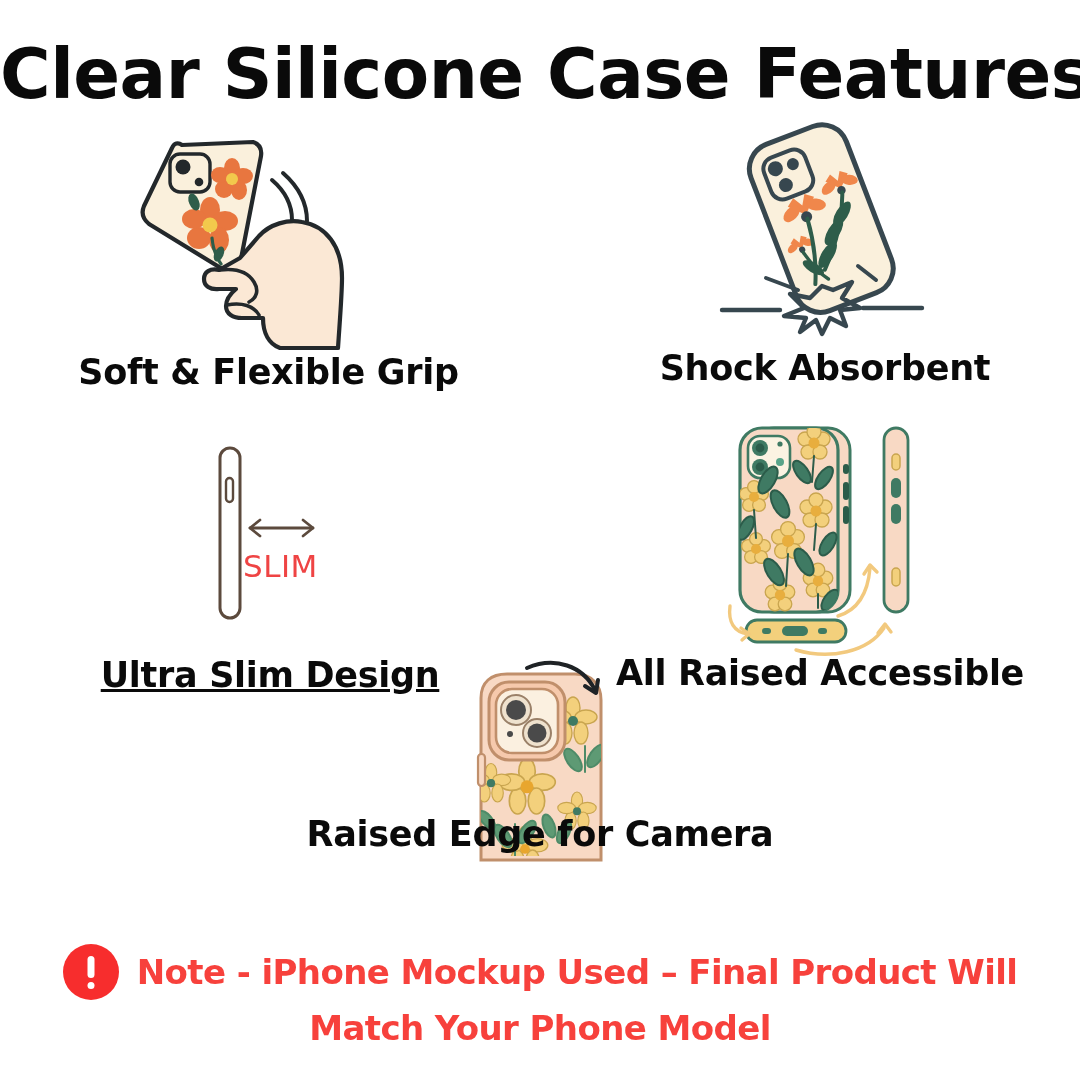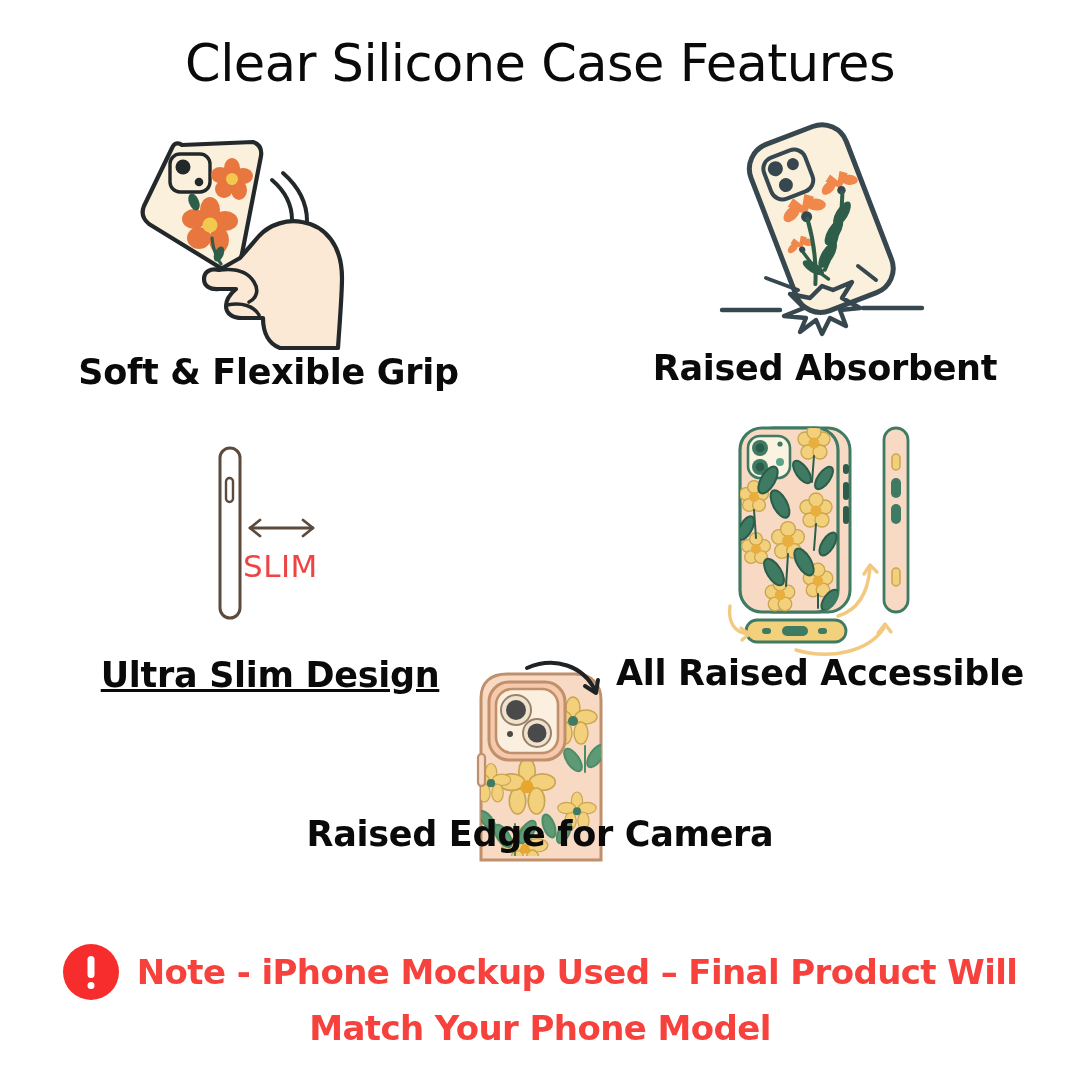--- a/index.html
+++ b/index.html
@@ -9,22 +9,22 @@
     font-family: "DejaVu Sans", sans-serif;
     overflow: hidden;
   }
   .page { position: relative; width: 1080px; height: 1080px; background: #fff; }
 
   
   .title {
     position: absolute; top: 34px; left: 0; width: 1080px;
     text-align: center;
     font-family: "DejaVu Sans", sans-serif;
-    font-weight: normal;
-    font-size: 51px;
+    font-weight: bold;
+    font-size: 69px;
     letter-spacing: -0.5px;
     color: #0a0a0a;
     white-space: nowrap;
   }
 
   
   .flabel {
     position: absolute;
     font-family: "DejaVu Sans", sans-serif;
     font-weight: bold;
@@ -199,21 +199,21 @@
                  L152 164 L133 172 Z" fill="none" stroke="#37474F" stroke-width="4.4" stroke-linejoin="round"></path>
 
         <line x1="22" y1="192" x2="80" y2="192" stroke="#37474F" stroke-width="4.4" stroke-linecap="round"></line>
         <line x1="163" y1="190" x2="222" y2="190" stroke="#37474F" stroke-width="4.4" stroke-linecap="round"></line>
 
         <line x1="66" y1="160" x2="98" y2="172" stroke="#37474F" stroke-width="4" stroke-linecap="round"></line>
         <line x1="158" y1="148" x2="176" y2="162" stroke="#37474F" stroke-width="4" stroke-linecap="round"></line>
       </g>
     </svg>
   </div>
-  <div class="flabel lb-shock">Raised Absorbent</div>
+  <div class="flabel lb-shock">Shock Absorbent</div>
 
   <div class="ill ill-slim">
     <svg width="180" height="200" viewBox="0 0 180 200">
       <g>
         <rect x="30" y="18" width="20" height="170" rx="10" fill="#ffffff" stroke="#5C4A3D" stroke-width="3"></rect>
         <rect x="36" y="48" width="7" height="24" rx="3.5" fill="#ffffff" stroke="#5C4A3D" stroke-width="2.4"></rect>
       </g>
       <g>
         <line x1="60" y1="98" x2="123" y2="98" stroke="#5C4A3D" stroke-width="2.8" stroke-linecap="round"></line>
         <polyline points="70,90 60,98 70,106" fill="none" stroke="#5C4A3D" stroke-width="2.8" stroke-linecap="round" stroke-linejoin="round"></polyline>

